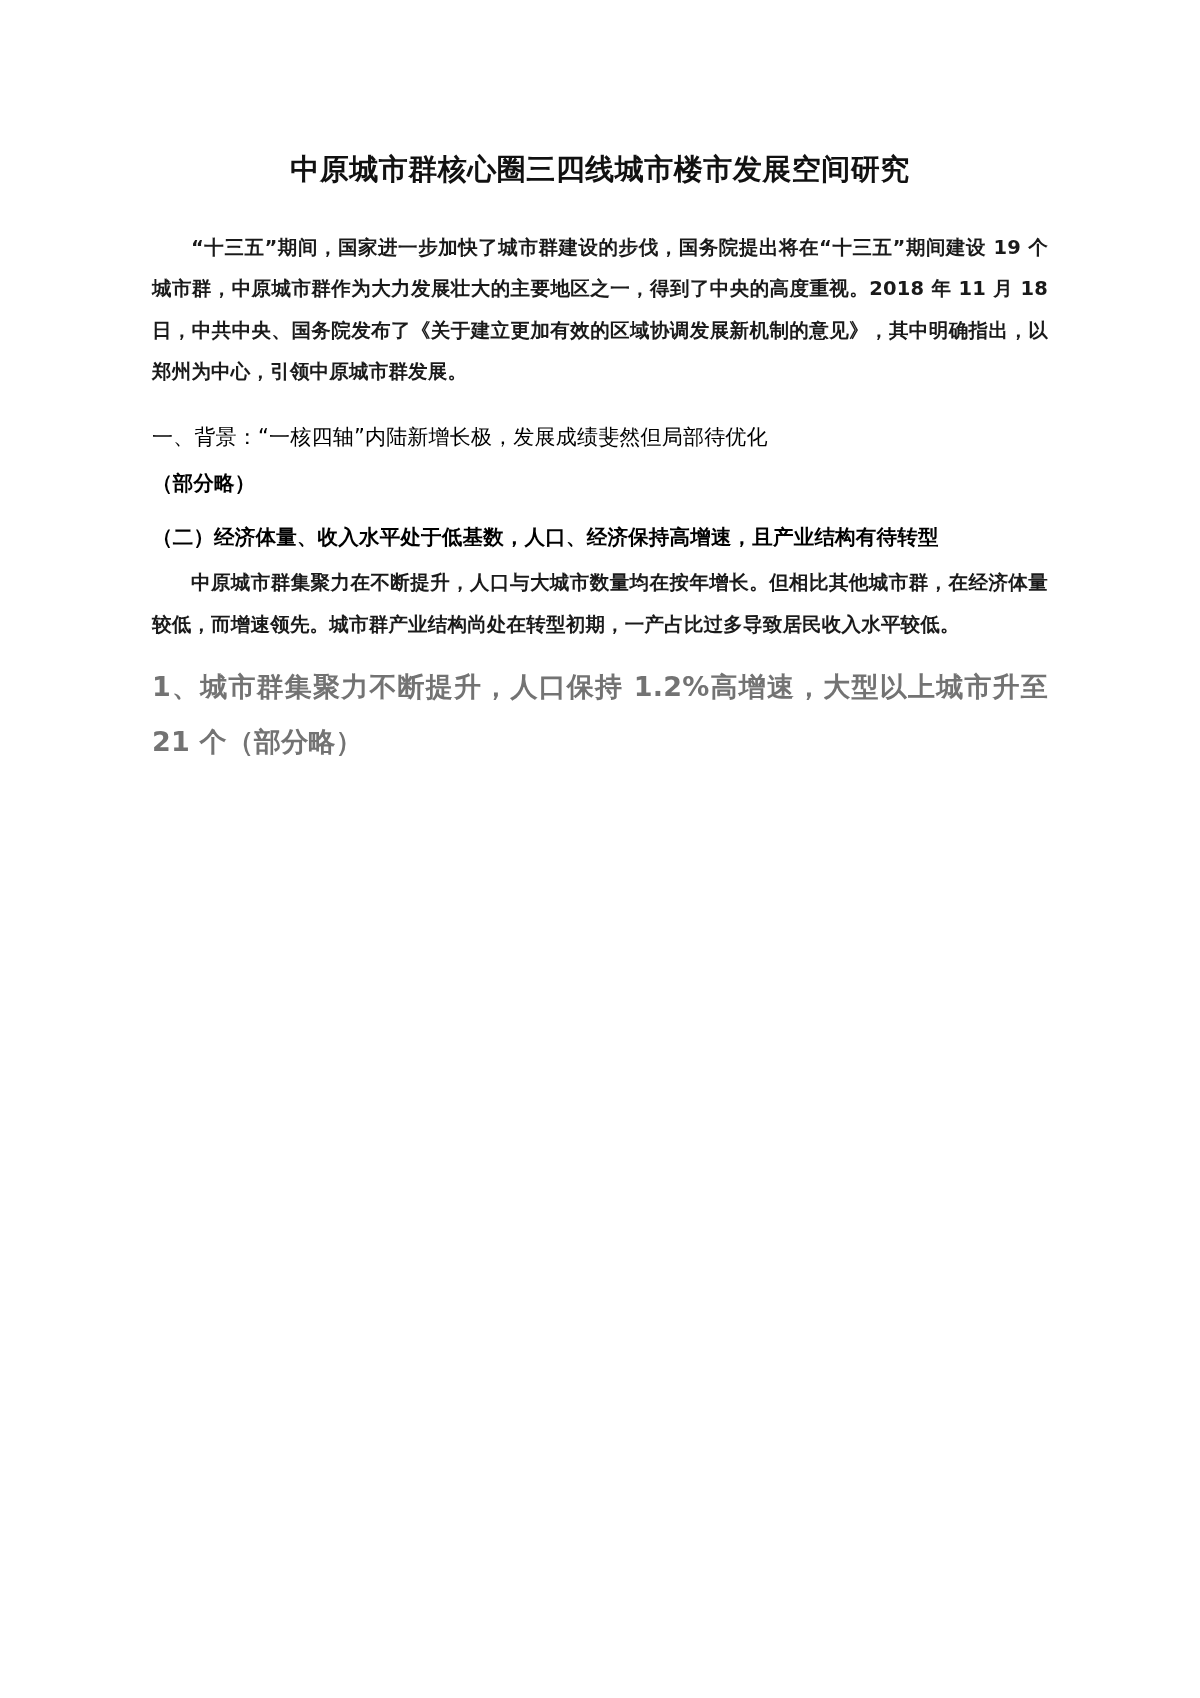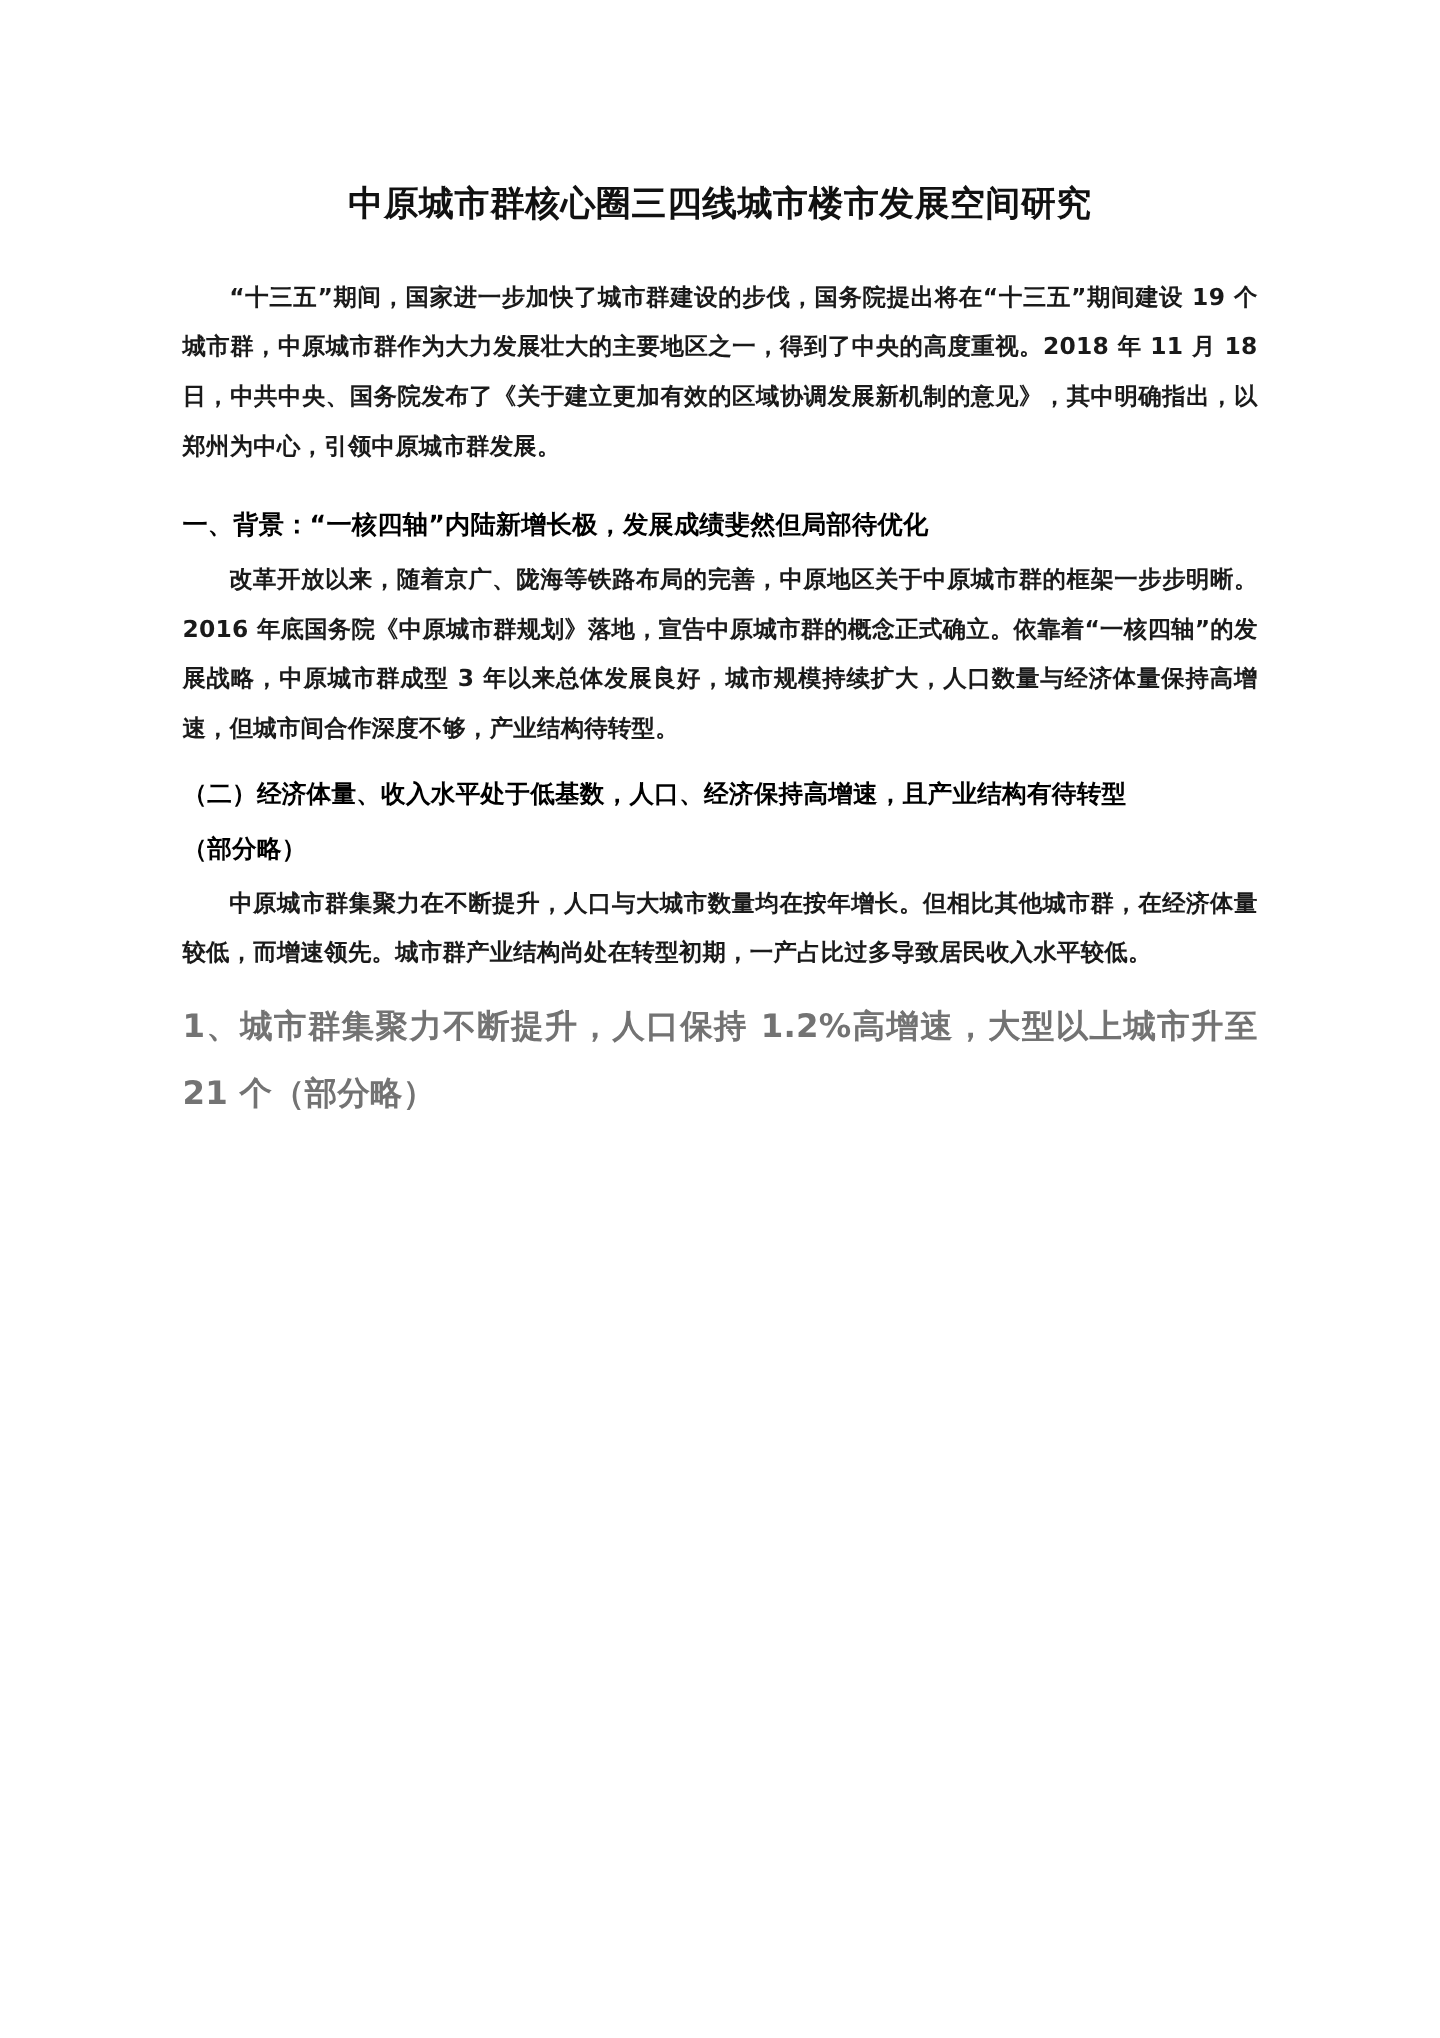--- a/index.html
+++ b/index.html
@@ -46,21 +46,21 @@
     text-align: justify;
     text-justify: inter-ideograph;
     text-indent: 2em;
     margin: 0 0 6px 0;
     letter-spacing: 0.2px;
     color: #1a1a1a;
     font-weight: bold;
   }
   h2.section-head {
     font-size: 21px;
-    font-weight: bold;
+    font-weight: normal;
     line-height: 2.0;
     text-align: justify;
     margin: 10px 0 4px 0;
     letter-spacing: 0.2px;
     color: #000000;
   }
   h3.sub-head {
     font-size: 20.5px;
     font-weight: bold;
     line-height: 2.05;
@@ -88,24 +88,23 @@
   <h1 class="doc-title">中原城市群核心圈三四线城市楼市发展空间研究</h1>
 
 
   <p class="body-par">“十三五”期间，国家进一步加快了城市群建设的步伐，国务院提出将在“十三五”期间建设 19 个城市群，中原城市群作为大力发展壮大的主要地区之一，得到了中央的高度重视。2018 年 11 月 18 日，中共中央、国务院发布了《关于建立更加有效的区域协调发展新机制的意见》，其中明确指出，以郑州为中心，引领中原城市群发展。</p>
 
   <div class="spacer-sm"></div>
 
 
   <h2 class="section-head">一、背景：“一核四轴”内陆新增长极，发展成绩斐然但局部待优化</h2>
 
-  <p class="body-par">改革开放以来，随着京广、陇海等铁路布局的完善，中原地区关于中原城市群的框架一步步明晰。2016 年底国务院《中原城市群规划》落地，宣告中原城市群的概念正式确立。依靠着“一核四轴”的发展战略，中原城市群成型 3 年以来总体发展良好，城市规模持续扩大，人口数量与经济体量保持高增速，但城市间合作深度不够，产业结构待转型。</p>
 
 
+  <h3 class="sub-head" style="margin-top:0;">（部分略）</h3>
+
   <h3 class="sub-head">（二）经济体量、收入水平处于低基数，人口、经济保持高增速，且产业结构有待转型</h3>
-
-  <h3 class="sub-head" style="margin-top:0;">（部分略）</h3>
 
   <p class="body-par">中原城市群集聚力在不断提升，人口与大城市数量均在按年增长。但相比其他城市群，在经济体量较低，而增速领先。城市群产业结构尚处在转型初期，一产占比过多导致居民收入水平较低。</p>
 
   <h4 class="item-head">1、城市群集聚力不断提升，人口保持 1.2%高增速，大型以上城市升至 21 个（部分略）</h4>
 
 </div>
 
 </body></html>

